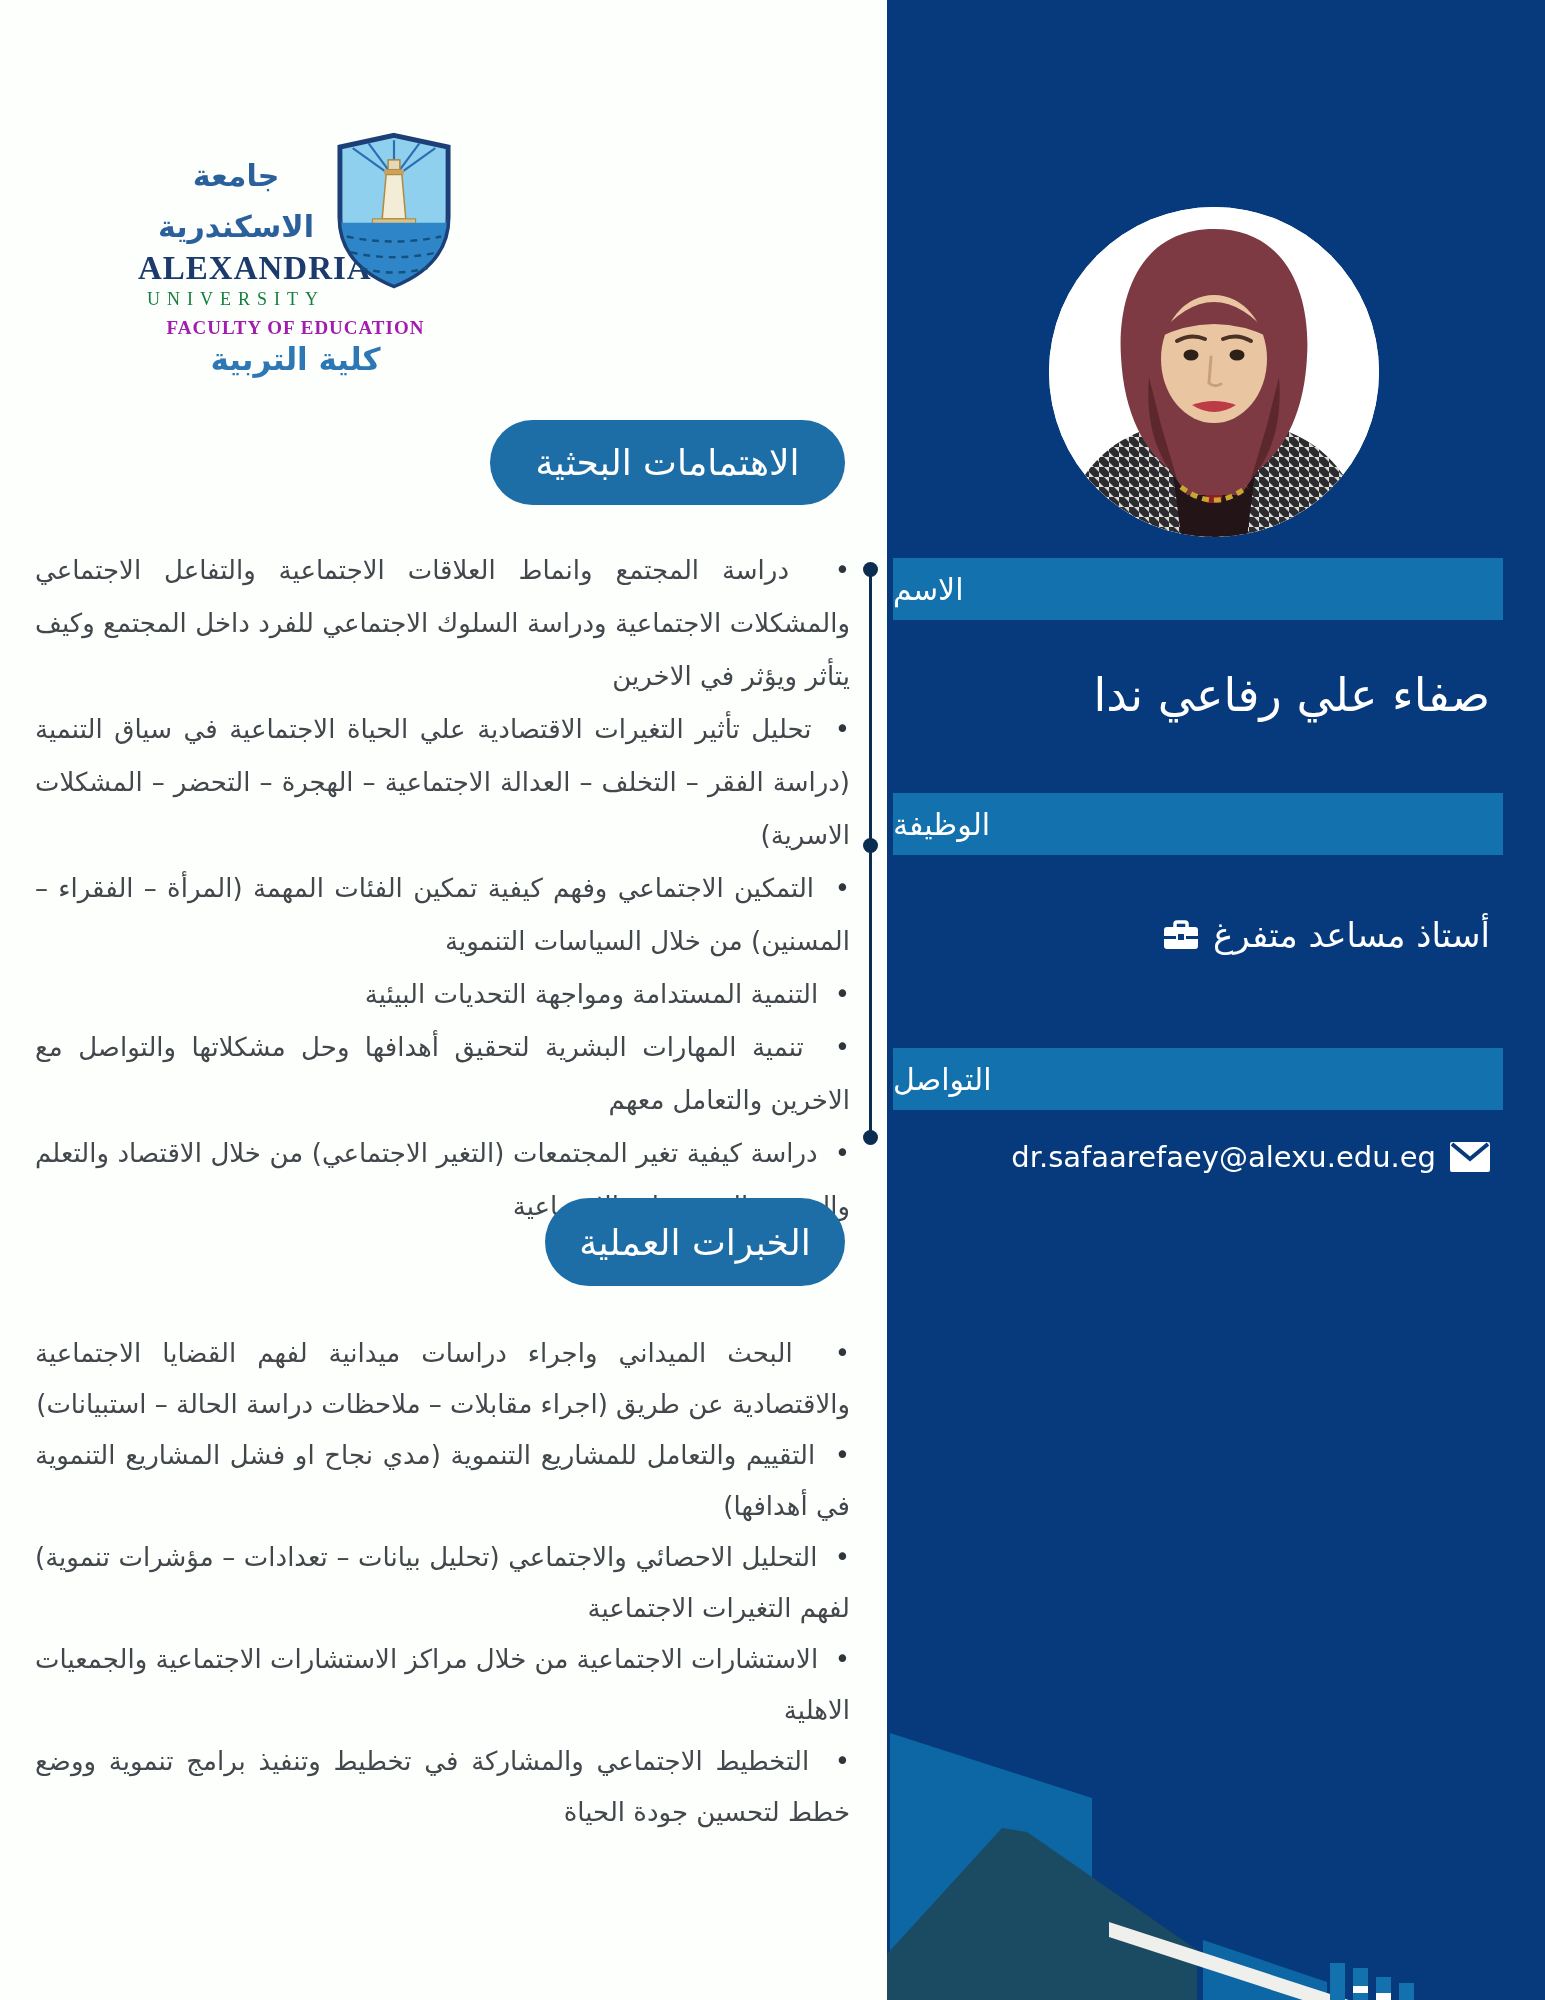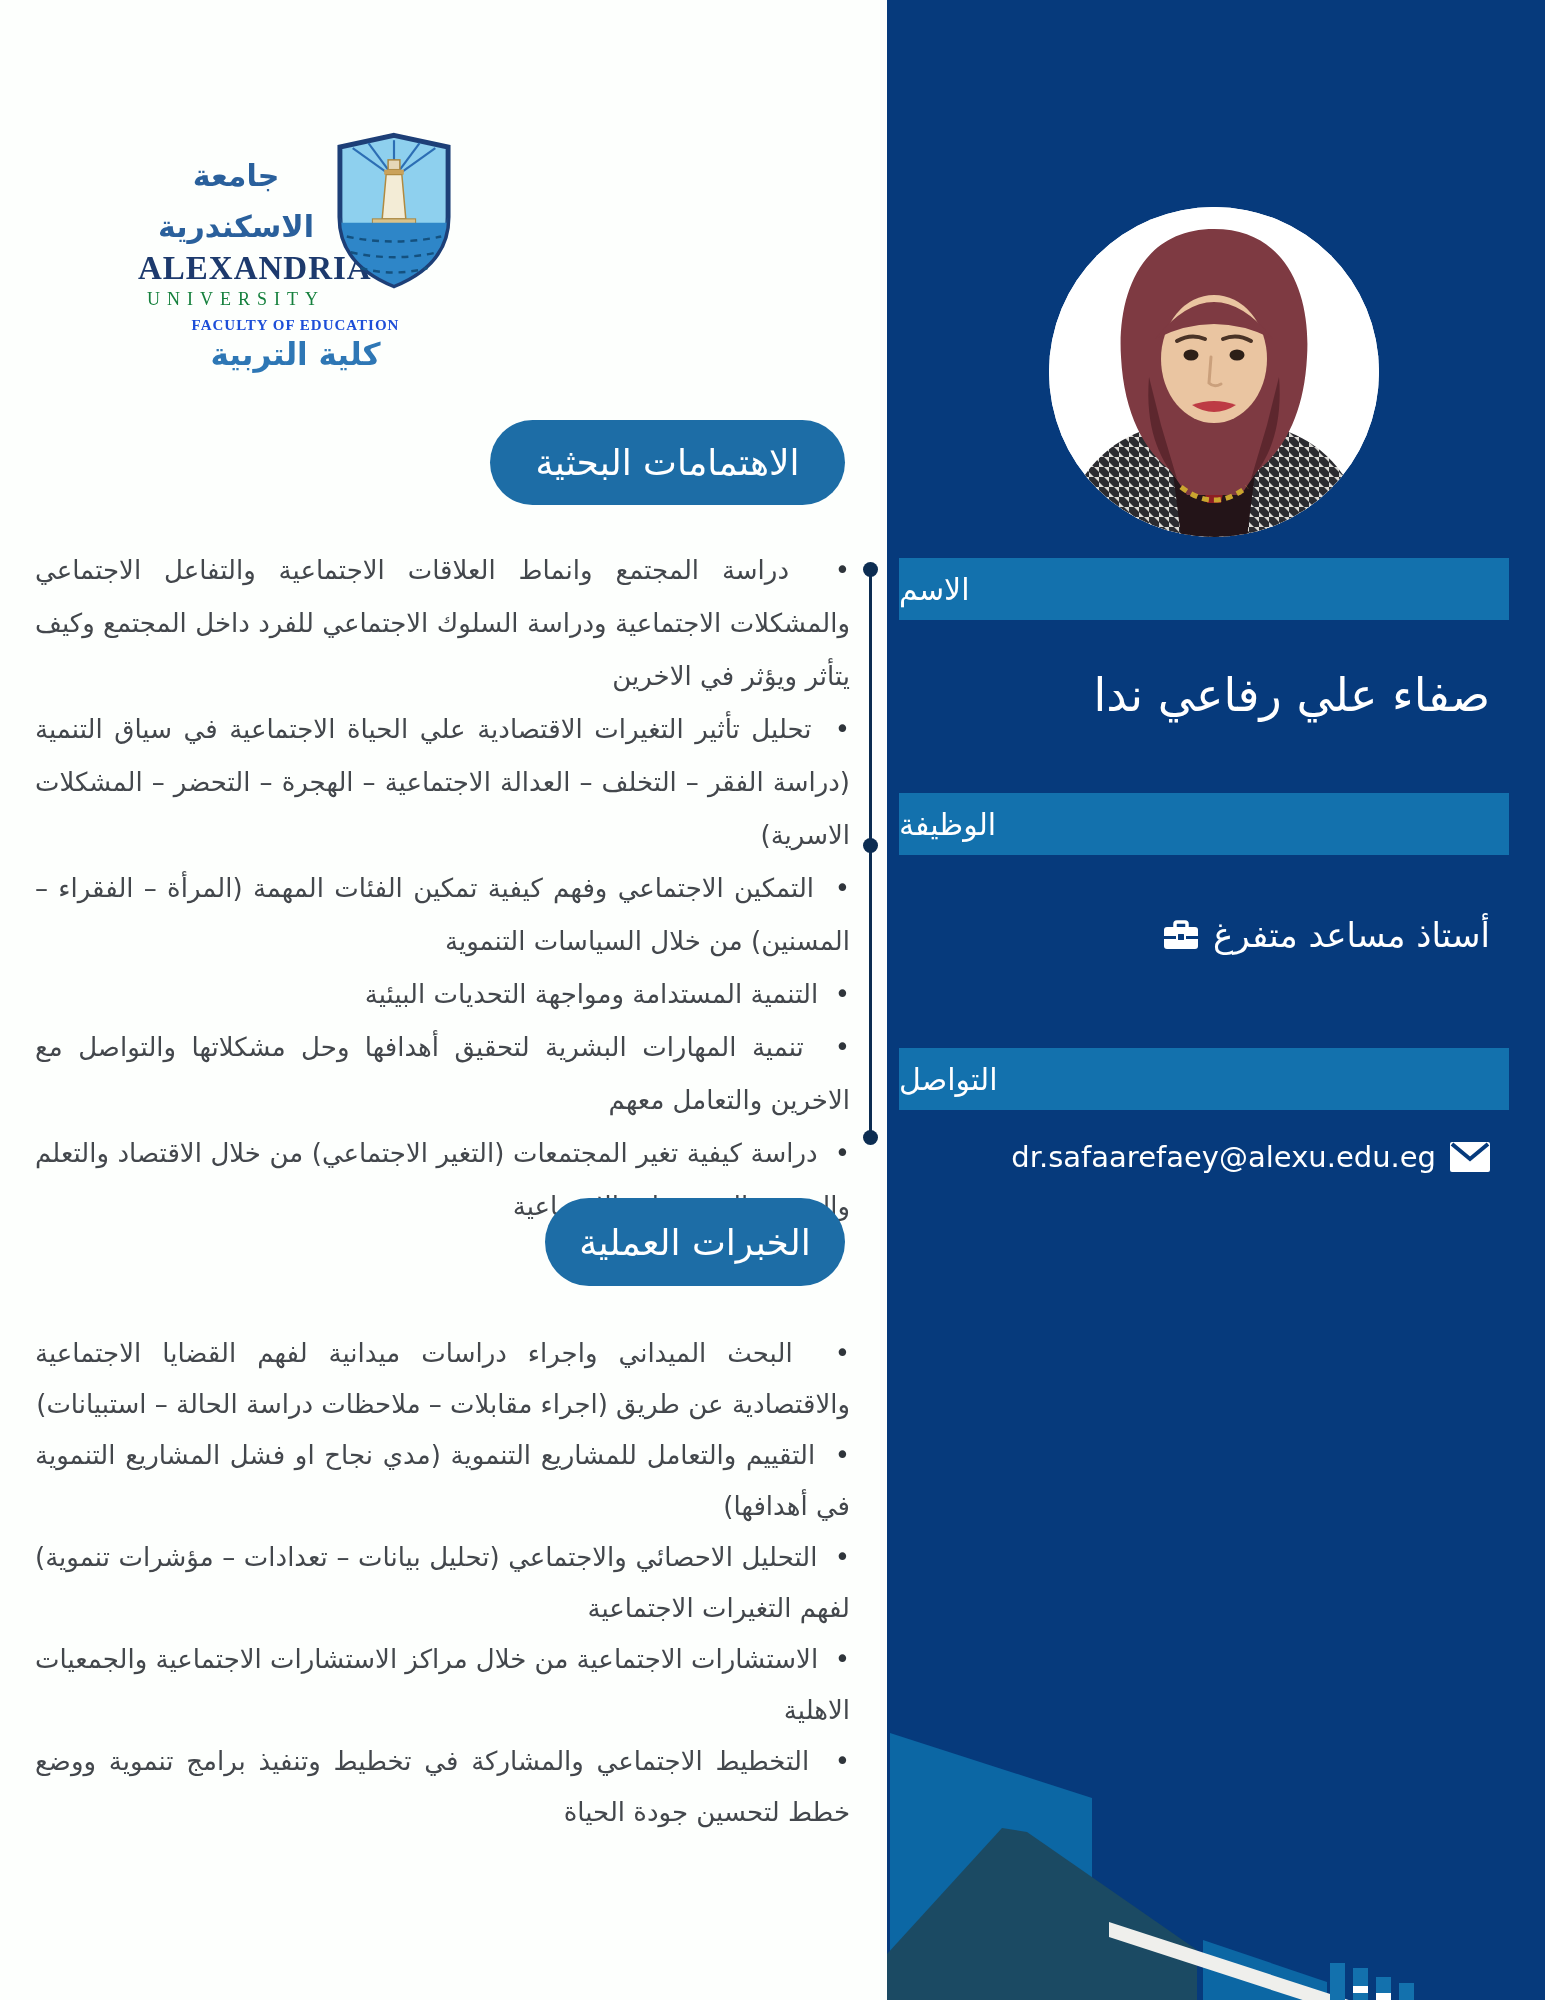--- a/index.html
+++ b/index.html
@@ -9,42 +9,42 @@
   .left-col{position:absolute;left:0;top:0;width:887px;height:2000px;background:#fdfffd;}
   .logo{position:absolute;left:138px;top:132px;width:315px;}
   .logo-top{display:flex;align-items:flex-start;}
   .logo-textcol{width:196px;text-align:center;}
   .logo-arabic{font-size:30px;font-weight:bold;color:#2a609c;line-height:1.7;margin-top:18px;}
   .logo-alex{font-family:"Liberation Serif",serif;font-weight:bold;font-size:33px;color:#1d3a6d;
              letter-spacing:1px;line-height:1.0;}
   .logo-univ{font-family:"Liberation Serif",serif;font-size:18px;color:#15803d;letter-spacing:7px;
              line-height:1.3;margin-top:3px;}
   .logo-shield{width:118px;height:158px;margin-left:1px;}
-  .logo-fac{font-family:"Liberation Serif",serif;font-weight:bold;font-size:15px;color:#1d4ed8;
+  .logo-fac{font-family:"Liberation Serif",serif;font-weight:bold;font-size:19px;color:#a21caf;
             text-align:center;margin-top:6px;letter-spacing:1px;}
   .logo-fac-ar{font-size:31px;font-weight:bold;color:#2e77b5;text-align:center;margin-top:2px;}
   
   .pill{position:absolute;background:#1d6da6;border-radius:46px;color:#ffffff;
         display:flex;align-items:center;justify-content:center;font-size:36px;}
   .pill-research{left:490px;top:420px;width:355px;height:85px;}
   .pill-exp{left:545px;top:1198px;width:300px;height:88px;}
   
   .rtl-list{position:absolute;left:35px;width:815px;direction:rtl;color:#43474c;}
   .list-research{top:544px;font-size:26px;line-height:53px;}
   .list-exp{top:1328px;font-size:26px;line-height:51px;}
   .rtl-list p{margin:0;text-align:justify;text-align-last:right;}
   .rtl-list p::before{content:"•\00a0\00a0";color:#2f353b;}
   
   .timeline{position:absolute;left:869px;top:570px;width:3px;height:570px;background:#0c2d52;}
   .tl-dot{position:absolute;left:863px;width:15px;height:15px;border-radius:50%;background:#0c2d52;}
   
   .panel{position:absolute;left:887px;top:0;width:658px;height:2000px;background:#063a7c;overflow:hidden;}
   .photo-wrap{position:absolute;left:162px;top:207px;width:330px;height:330px;border-radius:50%;
               overflow:hidden;background:#ffffff;}
-  .bar{position:absolute;left:12px;width:610px;height:62px;background:#1371ad;color:#ffffff;
+  .bar{position:absolute;left:6px;width:610px;height:62px;background:#1371ad;color:#ffffff;
        display:flex;align-items:center;justify-content:flex-end;padding-right:22px;
        box-sizing:border-box;font-size:30px;direction:rtl;}
   .bar-name{top:558px;}
   .bar-job{top:793px;}
   .bar-contact{top:1048px;text-align:center;}
   .val-name{position:absolute;right:55px;top:668px;color:#ffffff;font-size:46px;direction:rtl;}
   .val-job{position:absolute;right:55px;top:903px;color:#ffffff;font-size:34px;direction:rtl;
            display:flex;align-items:center;gap:14px;margin-top:12px;}
   .val-contact{position:absolute;right:55px;top:1140px;color:#ffffff;font-size:29px;
            display:flex;align-items:center;gap:14px;flex-direction:row;justify-content:flex-end;}

